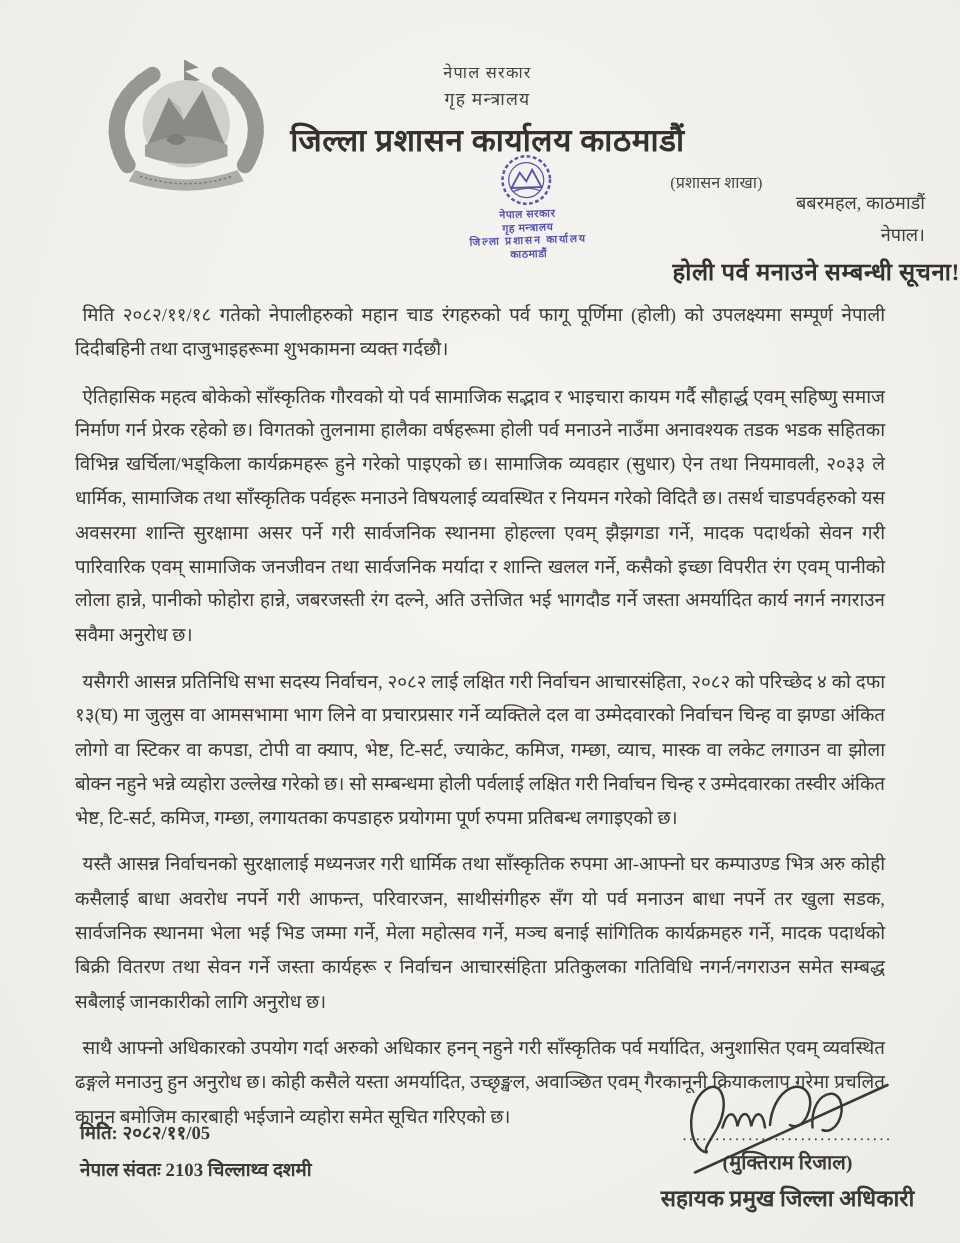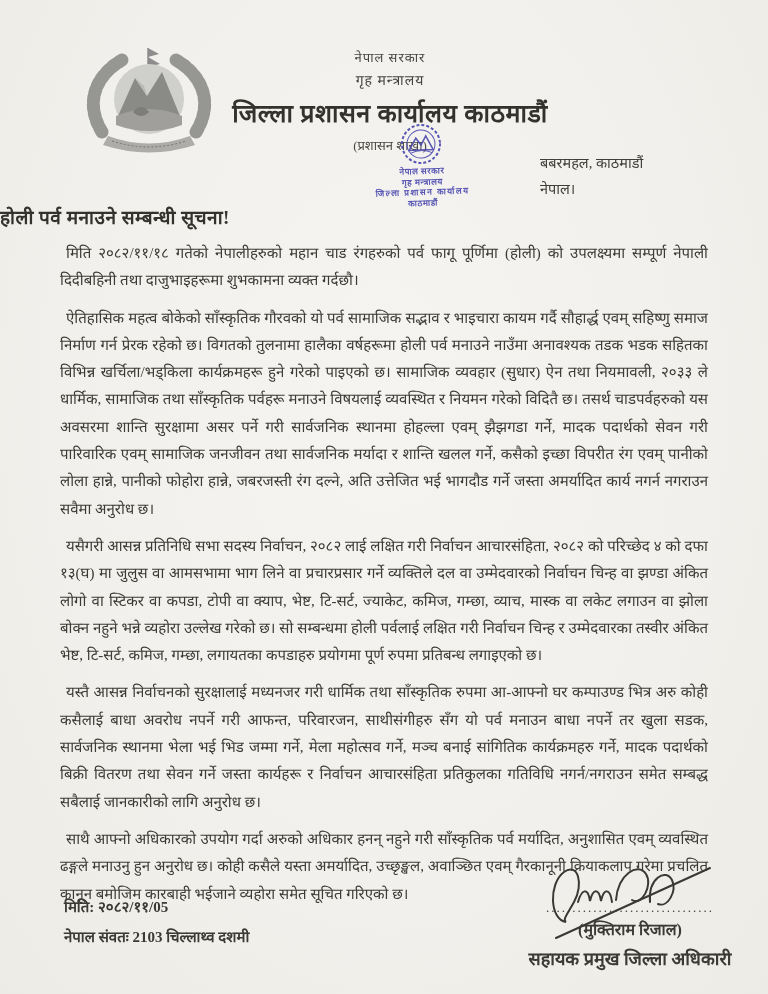--- a/index.html
+++ b/index.html
@@ -24,39 +24,39 @@
   .head-center{
     position:absolute;left:170px;top:50px;width:440px;
     text-align:center;line-height:1.25;
   }
   .gov-line{font-size:13px;letter-spacing:1px;color:#454440;}
   .ministry-line{font-size:14px;margin-top:6px;letter-spacing:1px;color:#454440;}
   .office-line{
     font-size:25px;font-weight:bold;margin-top:8px;color:#33322d;
     letter-spacing:0.5px;
   }
-  .section-line{font-size:13px;margin-top:9px;color:#4a4944;}
+  .section-line{font-size:13px;margin-top:9px;color:#4a4944;text-align:right;}
   .address{
     position:absolute;left:540px;top:150px;width:200px;
-    text-align:left;font-size:14.5px;color:#3f3e39;line-height:1.8;
+    text-align:right;font-size:14.5px;color:#3f3e39;line-height:1.8;
   }
   
   .stamp{
     position:absolute;left:352px;top:122px;width:140px;height:102px;
     color:#4a49ae;text-align:center;opacity:0.92;
     transform:rotate(-2deg);
     pointer-events:none;
   }
   .stamp svg{display:block;margin:0 auto;}
   .stamp-text{font-size:8.5px;line-height:1.25;font-weight:bold;letter-spacing:0.5px;}
   .stamp-text .st-wide{letter-spacing:1.5px;}
   
   .notice-title{
     position:absolute;left:0;top:204px;width:768px;
-    text-align:left;font-size:19px;font-weight:bold;color:#33322d;
+    text-align:right;font-size:19px;font-weight:bold;color:#33322d;
     letter-spacing:0.5px;
   }
   
   .body-text{
     position:absolute;left:60px;top:240px;width:648px;
     font-size:15px;line-height:1.82;text-align:justify;color:#3b3a35;
   }
   .body-text p{margin:0 0 10px 0;text-indent:6px;}
   
   .footer-left{

